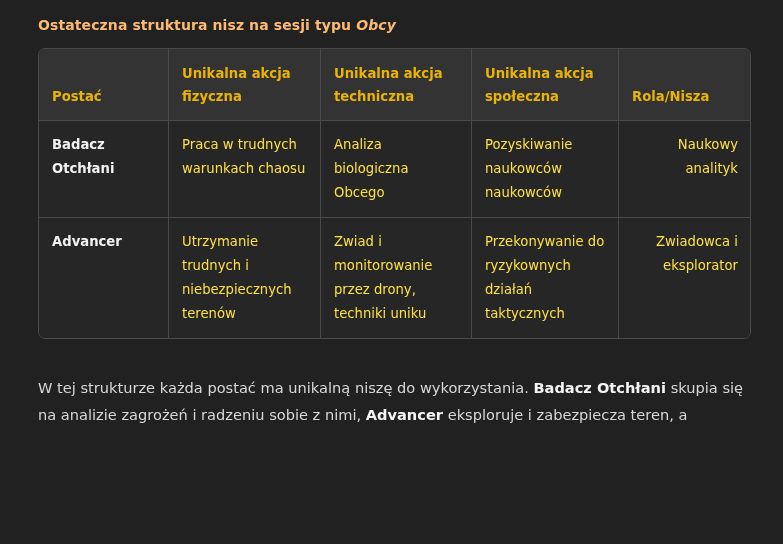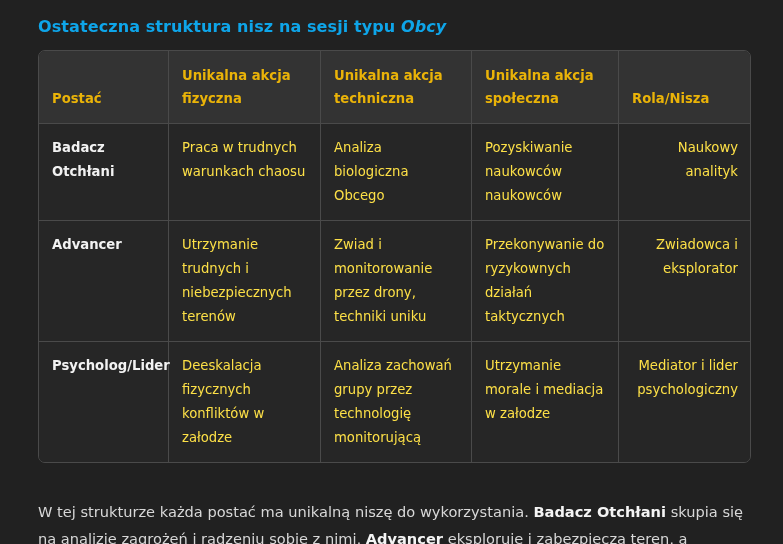--- a/index.html
+++ b/index.html
@@ -15,23 +15,23 @@
     overflow: hidden;
   }
   .page {
     position: relative;
     width: 783px;
     height: 544px;
     box-sizing: border-box;
     padding: 0;
   }
   .title {
-    font-size: 16px;
+    font-size: 14px;
     font-weight: bold;
-    color: #0ea5e9;
+    color: #fdba74;
     margin: 0;
     padding: 16px 0 0 38px;
     letter-spacing: 0.1px;
     line-height: 1.4;
   }
   .title .em {
     font-style: italic;
     font-weight: bold;
   }
   .table-wrap {
@@ -133,26 +133,19 @@
           <td>Pozyskiwanie naukowców naukowców</td>
           <td>Naukowy analityk</td>
         </tr>
         <tr>
           <td class="rolecell">Advancer</td>
           <td>Utrzymanie trudnych i niebezpiecznych terenów</td>
           <td>Zwiad i monitorowanie przez drony, techniki uniku</td>
           <td>Przekonywanie do ryzykownych działań taktycznych</td>
           <td>Zwiadowca i eksplorator</td>
         </tr>
-        <tr>
-          <td class="rolecell">Psycholog/Lider</td>
-          <td>Deeskalacja fizycznych konfliktów w załodze</td>
-          <td>Analiza zachowań grupy przez technologię monitorującą</td>
-          <td>Utrzymanie morale i mediacja w załodze</td>
-          <td>Mediator i lider psychologiczny</td>
-        </tr>
       </tbody>
     </table>
   </div>
 
   <p class="summary"><span>W tej strukturze każda postać ma unikalną niszę do wykorzystania. </span><b>Badacz Otchłani</b><span> skupia się na analizie zagrożeń i radzeniu sobie z nimi, </span><b>Advancer</b><span> eksploruje i zabezpiecza teren, a </span></p>
 
 </div>
 
 </body></html>

